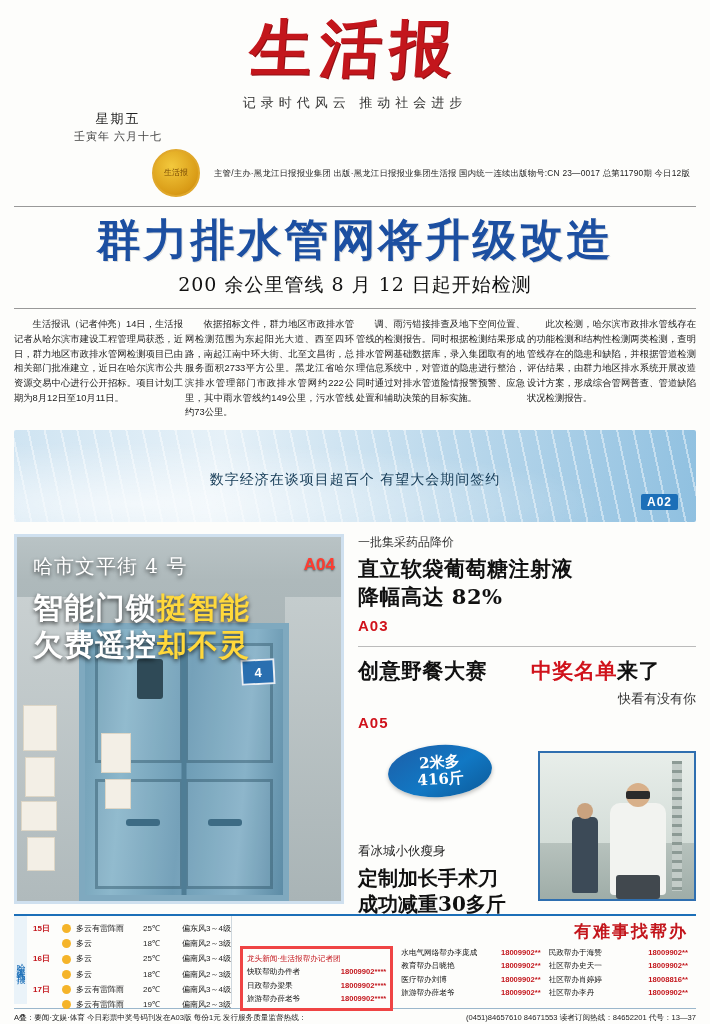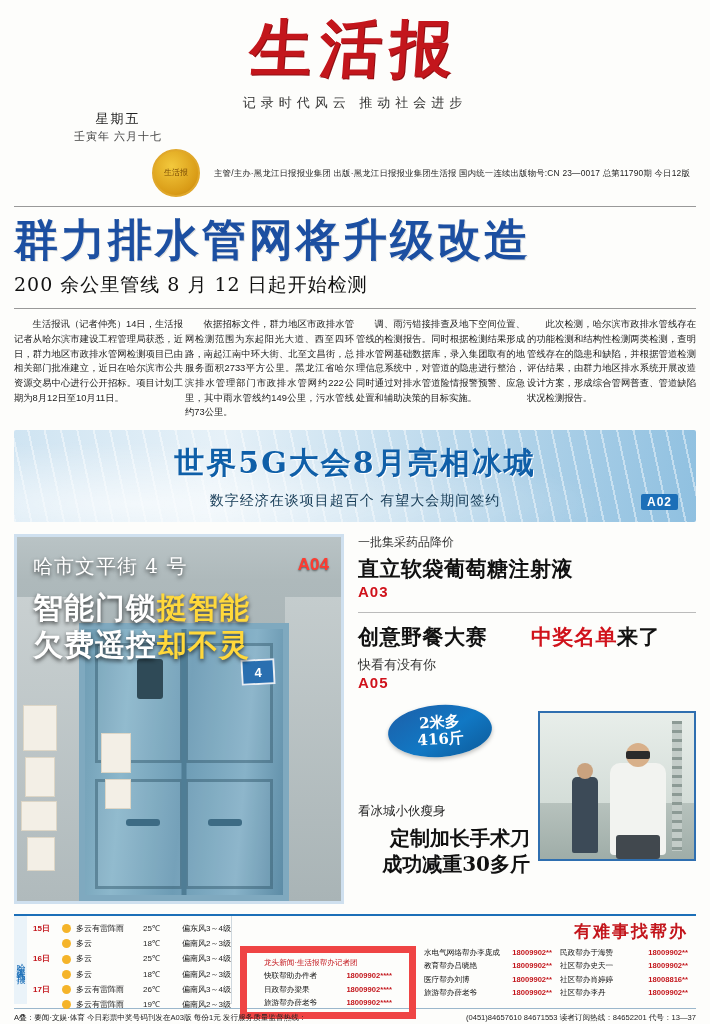--- a/index.html
+++ b/index.html
@@ -85,20 +85,21 @@
   .seal span { font-size: 8px; color:#7a4b05; text-align:center; line-height:1.1;}
   .infobar-text {
     font-size: 8.4px;
     color: #222;
     letter-spacing: 0.2px;
     white-space: nowrap;
   }
 
   
   .headline-zone {
+    text-align: center;
     margin-top: 6px;
   }
   .headline-main {
     font-family: "DejaVu Serif", serif;
     font-size: 44px;
     font-weight: bold;
     color: #1c4fa1;
     letter-spacing: 3px;
     line-height: 1.12;
     text-shadow: 1px 1px 0 rgba(0,0,0,0.12);
@@ -265,21 +266,21 @@
     margin-top: 10px;
     font-family: "DejaVu Serif", serif;
     font-size: 30px;
     font-weight: bold;
     line-height: 1.22;
     letter-spacing: 1px;
   }
   .ol-headline .hl { color: #ffd83b; }
   .ol-page {
     position: absolute;
-    right: 12px; top: 18px;
+    right: 6px; top: 18px;
     color: #ff3b30;
     font-weight: bold;
     font-size: 17px;
     text-shadow: 0 1px 2px rgba(0,0,0,.5);
   }
 
   .mid-right {
     flex: 1;
     display: flex;
     flex-direction: column;
@@ -294,38 +295,40 @@
     font-size: 21px;
     font-weight: bold;
     color: #111;
     line-height: 1.32;
     letter-spacing: .5px;
   }
   .page-ref-red {
     color: #d0121b;
     font-weight: bold;
     font-size: 15px;
+    margin-top: 6px;
     letter-spacing: 1px;
   }
   .divider-dash {
     border-top: 1px solid #bbb;
     margin: 12px 0 10px;
   }
   .story-title2 {
     font-family: "DejaVu Serif", serif;
     font-size: 21px;
     font-weight: bold;
     color: #111;
     letter-spacing: .5px;
   }
   .story-title2 .hl-red { color: #d0121b; margin-left: 44px; }
   .story-sub {
     font-size: 13px;
     color: #333;
     margin-top: 5px;
+    text-align: right;
   }
 
   
   .slim-block {
     margin-top: 14px;
     position: relative;
     flex: 1;
     display: flex;
     gap: 8px;
   }
@@ -355,21 +358,20 @@
     color: #222;
     margin-top: 36px;
   }
   .slim-title {
     margin-top: 5px;
     font-family: "DejaVu Serif", serif;
     font-size: 20px;
     font-weight: bold;
     line-height: 1.32;
     color: #111;
-    text-align: right;
   }
   .slim-page {
     margin-top: 8px;
     color: #d0121b;
     font-weight: bold;
     font-size: 16px;
     text-align: center;
   }
   .slim-photo {
     flex: 1;
@@ -474,22 +476,22 @@
     margin-bottom: 3px;
   }
   .help-grid {
     display: flex;
     gap: 8px;
   }
   .help-col {
     flex: 1;
   }
   .help-col.boxed {
-    border: 7px solid #ef4444;
-    padding: 3px 17px;
+    border: 3px solid #ef4444;
+    padding: 3px 4px;
   }
   .help-line {
     display: flex;
     justify-content: space-between;
     font-size: 7.6px;
     line-height: 1.75;
     color: #111;
     white-space: nowrap;
   }
   .help-line .num { color: #c3161c; font-weight: bold; }
@@ -548,21 +550,20 @@
       </div>
     <div class="col">
         <p>调、雨污错接排查及地下空间位置、管线的检测报告。同时根据检测结果形成排水管网基础数据库，录入集团取有的地理信息系统中，对管道的隐患进行整治，同时通过对排水管道险情报警预警、应急处置和辅助决策的目标实施。</p>
       </div>
     <div class="col">
         <p>此次检测，哈尔滨市政排水管线存在的功能检测和结构性检测两类检测，查明管线存在的隐患和缺陷，并根据管道检测评估结果，由群力地区排水系统开展改造设计方案，形成综合管网普查、管道缺陷状况检测报告。</p>
       </div>
   </div>
 
   <div class="banner5g">
-    <div class="banner5g-title">世界5G大会8月亮相冰城</div>
     <div class="banner5g-sub">数字经济在谈项目超百个 有望大会期间签约</div>
     <div class="page-ref-blue">A02</div>
   </div>
 
   <div class="mid">
 
     <div class="mid-left">
       <div class="door-photo">
         <div class="wall-left"></div>
         <div class="wall-right"></div>
@@ -591,20 +592,21 @@
           <span>欠费遥控</span><span class="hl">却不灵</span>
         </div>
       </div>
       <div class="ol-page">A04</div>
     </div>
 
     <div class="mid-right">
       <div class="kicker">一批集采药品降价</div>
       <div class="story-title">
         <span>直立软袋葡萄糖注射液</span><br>
+        <span>降幅高达 82%</span>
       </div>
       <div class="page-ref-red">A03</div>
 
       <div class="divider-dash"></div>
 
       <div class="story-title2">
         <span>创意野餐大赛</span><span class="hl-red">中奖名单</span><span>来了</span>
       </div>
       <div class="story-sub">快看有没有你</div>
       <div class="page-ref-red">A05</div>

